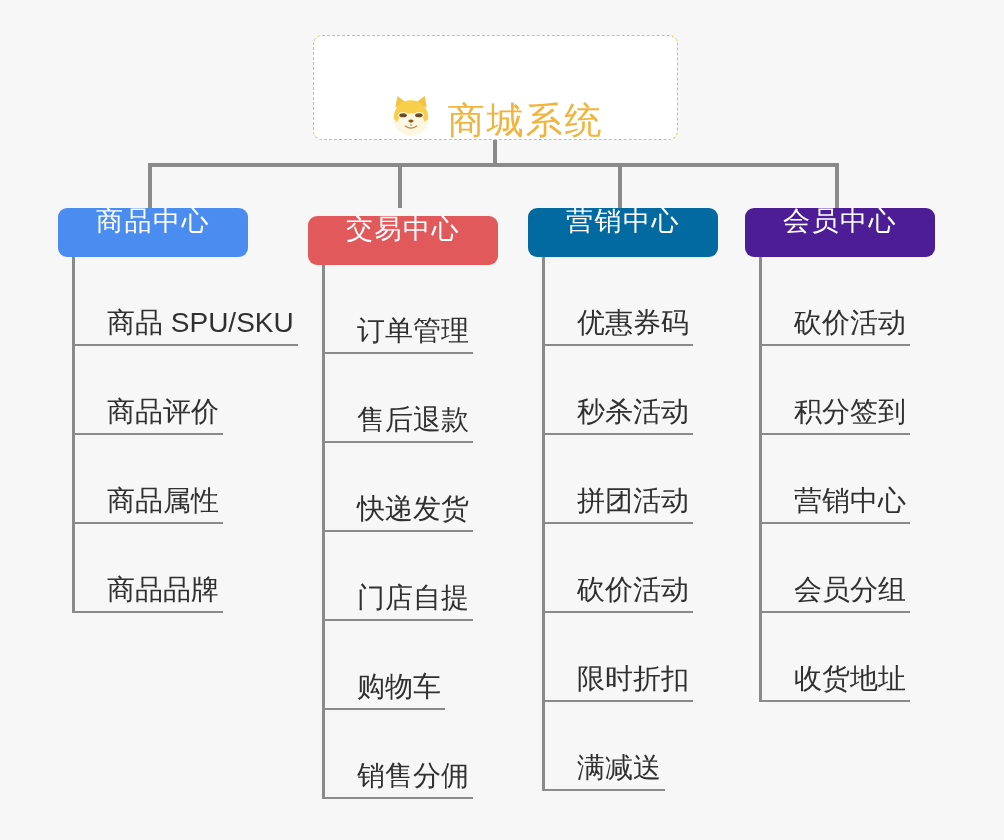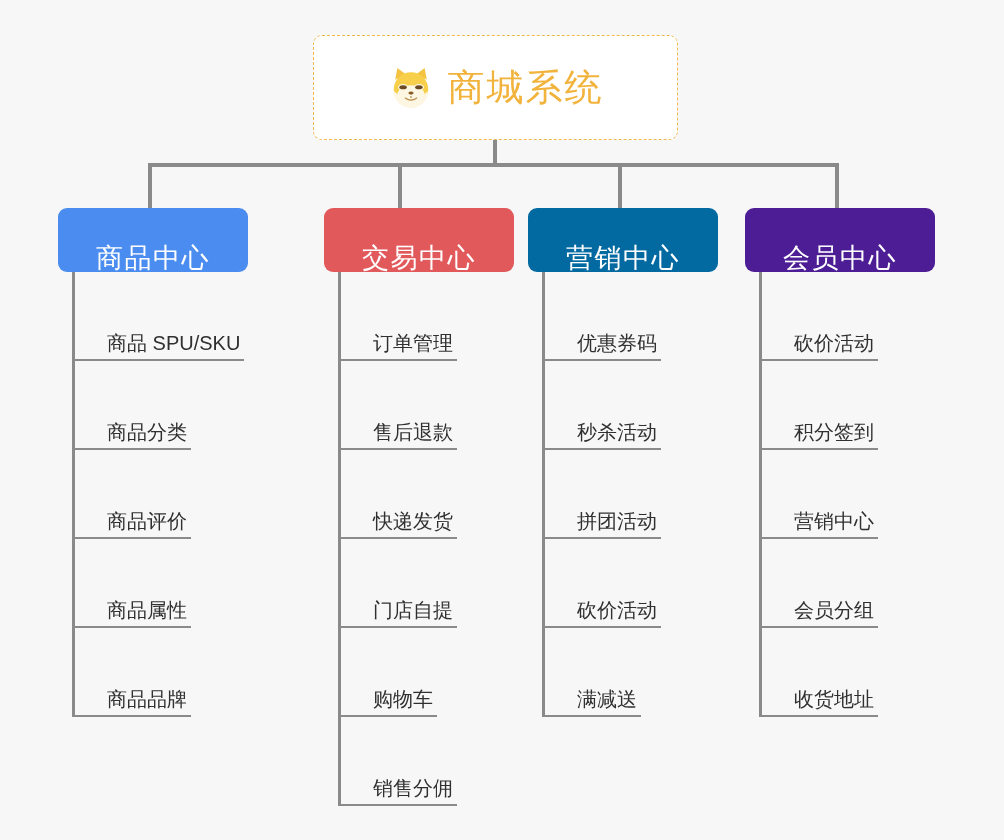--- a/index.html
+++ b/index.html
@@ -13,21 +13,21 @@
 
   
   .root-node {
     position: absolute;
     left: 313px; top: 35px;
     width: 365px; height: 105px;
     background: #ffffff;
     border: 1.6px dashed #f0b849;
     border-radius: 9px;
     display: flex;
-    align-items: center;
+    align-items: flex-end;
     justify-content: center;
     gap: 14px;
   }
   .root-title {
     font-size: 37px;
     color: #f2b33d;
     letter-spacing: 2px;
     line-height: 1;
     white-space: nowrap;
   }
@@ -36,23 +36,23 @@
   
   .conn { position: absolute; background: #8a8a8a; }
   .conn-v-root { left: 493px; top: 140px; width: 3.5px; height: 25px; }
   .conn-h-bar  { left: 148px; top: 163px; width: 690px; height: 3.5px; }
   .conn-v-drop { top: 163px; width: 3.5px; height: 45px; }
 
   
   .column { position: absolute; top: 208px; width: 190px; }
 
   .cat-header {
-    width: 190px; height: 64px;
+    width: 190px; height: 49px;
     border-radius: 9px;
-    display: flex; align-items: flex-end; justify-content: center;
+    display: flex; align-items: flex-start; justify-content: center;
     color: #ffffff;
     font-size: 27px;
     letter-spacing: 1.5px;
     line-height: 1;
   }
 
   .items {
     position: relative;
     margin-top: 0;
     padding-top: 0;
@@ -62,21 +62,21 @@
   .item {
     position: relative;
     height: 89px;
     display: flex;
     align-items: flex-end;
   }
   .item-label {
     display: inline-block;
     margin-left: 32px;
     padding-bottom: 5px;
-    font-size: 20px;
+    font-size: 28px;
     color: #303030;
     line-height: 1.1;
     white-space: nowrap;
     border-bottom: 2px solid #8a8a8a;
     padding-right: 4px;
   }
   
   .item::after {
     content: "";
     position: absolute;
@@ -126,35 +126,32 @@
 
   <div class="column" style="left:58px;">
     <div class="cat-header" style="background: rgb(74, 140, 240);">
       <span>商品中心</span>
     </div>
     <div class="items">
       <div class="item">
           <span class="item-label">商品 SPU/SKU</span>
         </div>
       <div class="item">
-          <span class="item-label">商品分类</span>
-        </div>
-      <div class="item">
           <span class="item-label">商品评价</span>
         </div>
       <div class="item">
           <span class="item-label">商品属性</span>
         </div>
       <div class="item">
           <span class="item-label">商品品牌</span>
         </div>
     </div>
   </div>
 
-  <div class="column" style="left:324px;">
+  <div class="column" style="left:308px;margin-top:8px;">
     <div class="cat-header" style="background: rgb(226, 89, 91);">
       <span>交易中心</span>
     </div>
     <div class="items">
       <div class="item">
           <span class="item-label">订单管理</span>
         </div>
       <div class="item">
           <span class="item-label">售后退款</span>
         </div>
@@ -184,20 +181,23 @@
       <div class="item">
           <span class="item-label">秒杀活动</span>
         </div>
       <div class="item">
           <span class="item-label">拼团活动</span>
         </div>
       <div class="item">
           <span class="item-label">砍价活动</span>
         </div>
       <div class="item">
+          <span class="item-label">限时折扣</span>
+        </div>
+      <div class="item">
           <span class="item-label">满减送</span>
         </div>
     </div>
   </div>
 
   <div class="column" style="left:745px;">
     <div class="cat-header" style="background: #4c1d95;">
       <span>会员中心</span>
     </div>
     <div class="items">

